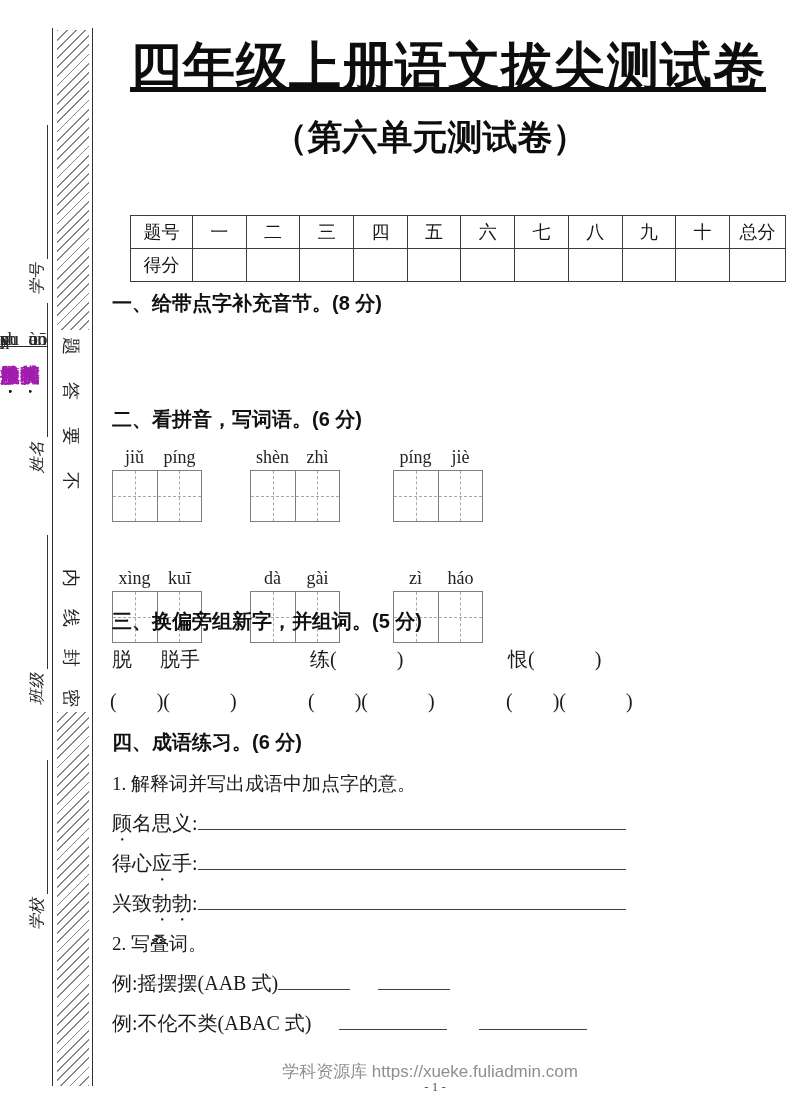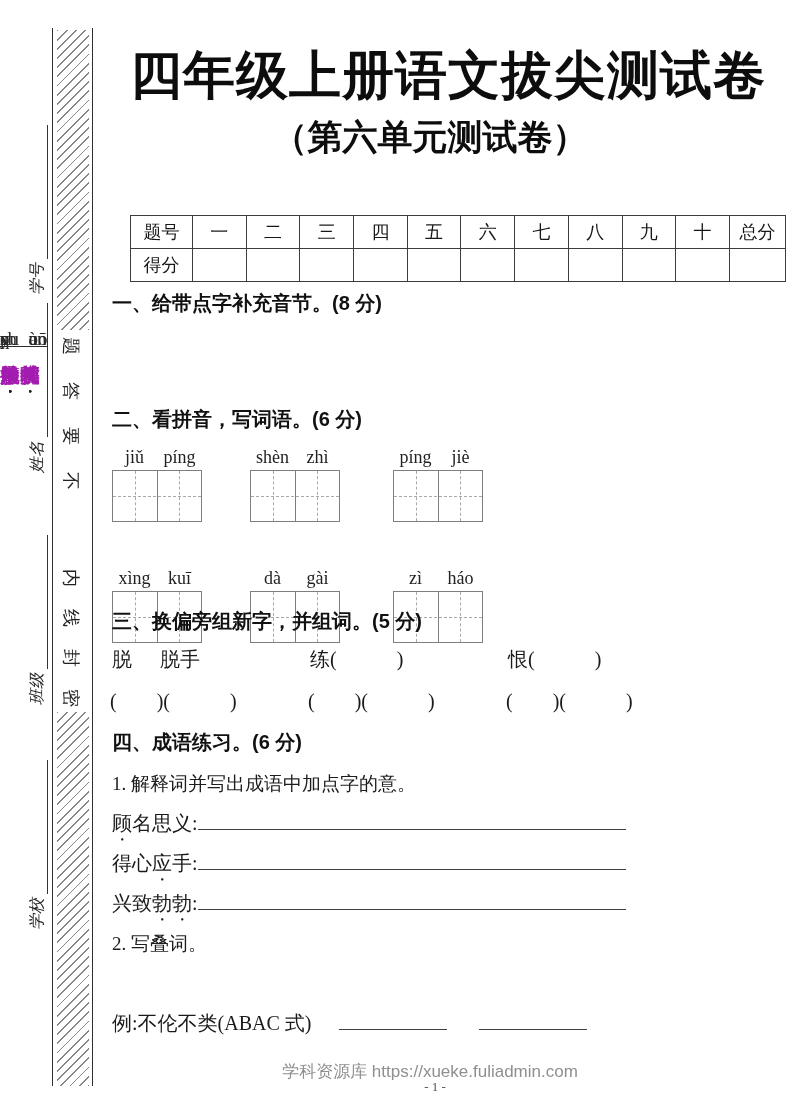--- a/index.html
+++ b/index.html
@@ -15,23 +15,23 @@
   .hatch.h-bot{top:712px;height:374px;}
   .seal-char{position:absolute;left:59px;width:24px;height:24px;line-height:24px;
              text-align:center;font-size:18px;color:#222;transform:rotate(90deg);
              font-family:"Liberation Serif",serif;}
   .seal-label{position:absolute;left:-51px;width:170px;height:28px;transform:rotate(-90deg);
               display:flex;align-items:flex-end;font-family:"DejaVu Serif",serif;
               font-style:italic;font-size:16px;color:#222;}
   .seal-label .line{flex:1;border-bottom:1.5px solid #333;margin-left:4px;height:4px;}
 
   
-  .title{position:absolute;left:130px;width:600px;top:41px;text-align:center;
+  .title{position:absolute;left:130px;width:600px;top:32px;text-align:center;
          font-family:"Liberation Sans",sans-serif;font-weight:900;font-size:52px;
-         letter-spacing:1px;color:#0d0d0d;white-space:nowrap;}
+         letter-spacing:1px;color:#0d0d0d;white-space:nowrap;text-decoration:underline;}
   .subtitle{position:absolute;left:130px;width:600px;top:114px;text-align:center;
             font-family:"Liberation Sans",sans-serif;font-weight:800;font-size:35px;color:#0d0d0d;}
   .meta{position:absolute;right:62px;top:186px;font-family:"Liberation Sans",sans-serif;
         font-weight:600;font-size:19px;color:#111;}
 
   
   table.score{position:absolute;left:130px;top:215px;width:656px;border-collapse:collapse;}
   table.score td{border:1.6px solid #3c3c3c;height:32px;text-align:center;
                  font-size:18px;color:#171717;padding:0;}
   table.score col.c-first{width:62px;} table.score col.c-last{width:56px;}
@@ -269,20 +269,23 @@
   </div>
   <div class="idiom" style="top:850px">
     <span>得心</span><span class="em-dot">应</span><span>手:</span><span class="fill long"></span>
   </div>
   <div class="idiom" style="top:890px">
     <span>兴致</span><span class="em-dot">勃勃</span><span>:</span><span class="fill long"></span>
   </div>
 
   <div class="bodyline" style="top:931px">2. 写叠词。</div>
 
+  <div class="idiom" style="top:970px">
+    <span>例:摇摆摆(AAB 式)</span><span class="fill b70"></span><span class="gap28"></span><span class="fill b70"></span>
+  </div>
   <div class="idiom" style="top:1010px">
     <span>例:不伦不类(ABAC 式)</span><span class="gap28"></span><span class="fill b105"></span><span class="gap32"></span><span class="fill b105"></span>
   </div>
 
   <div class="footer-src">学科资源库 https://xueke.fuliadmin.com</div>
   <div class="page-num">- 1 -</div>
 
 </div>
 
 </body></html>

